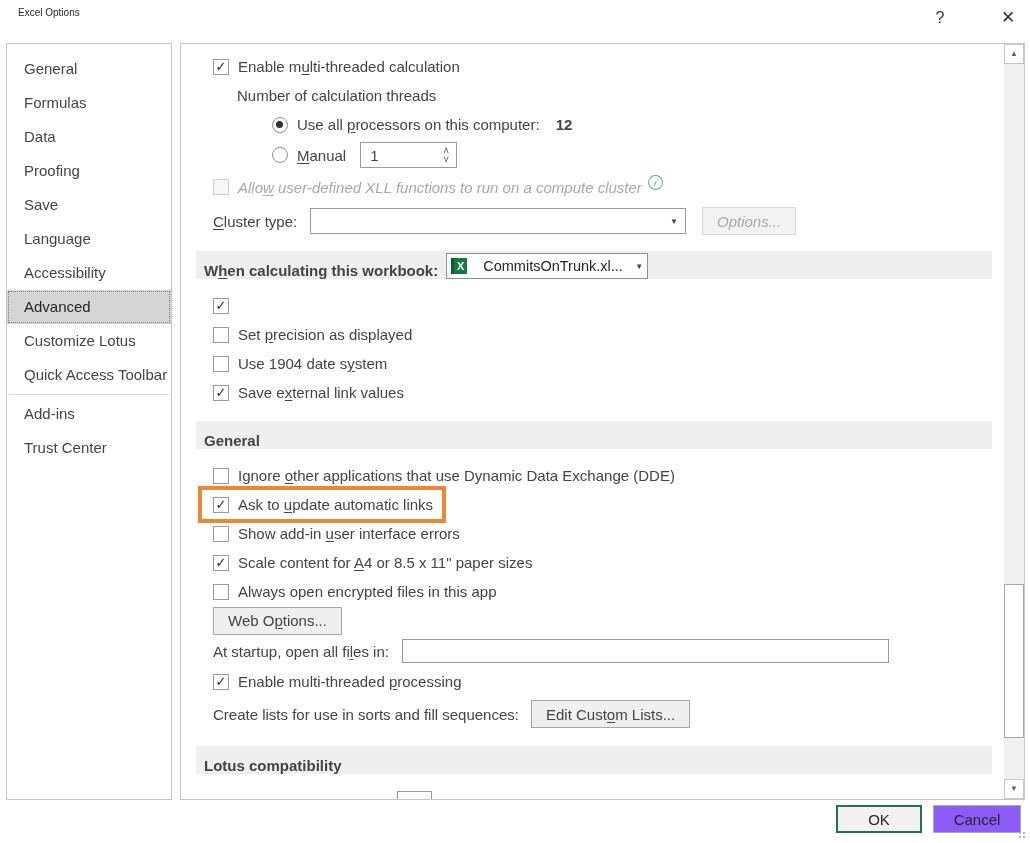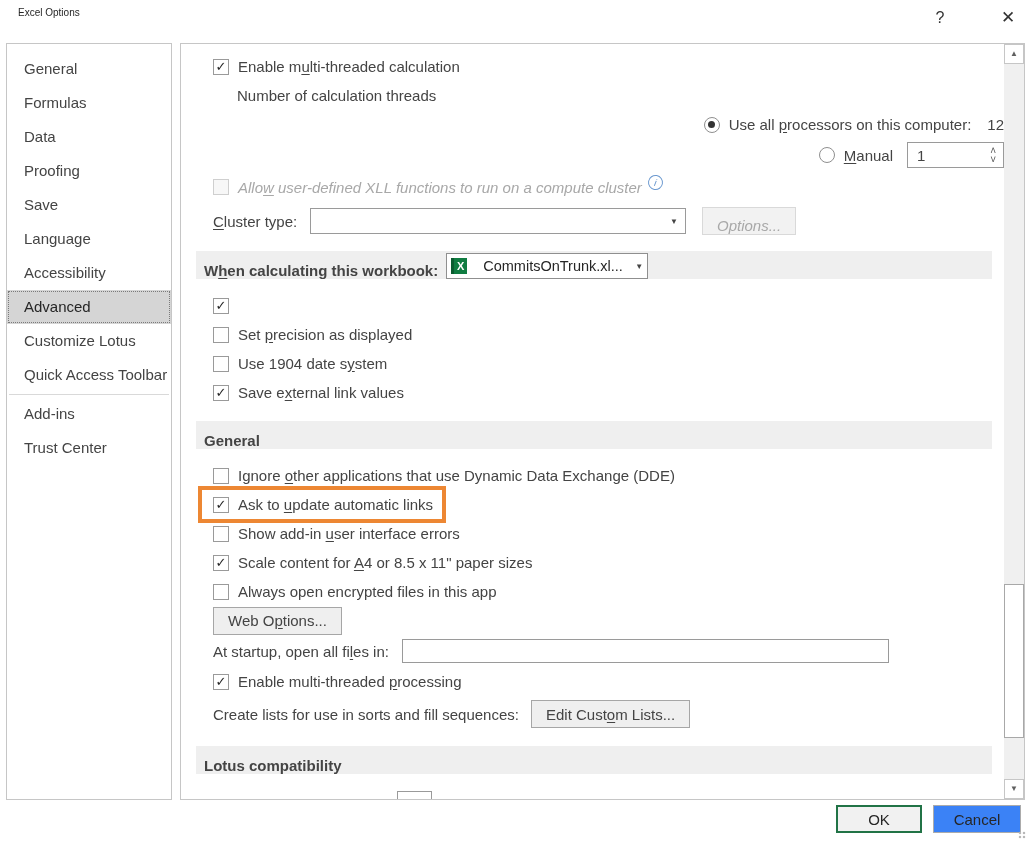--- a/index.html
+++ b/index.html
@@ -17,60 +17,60 @@
   
   .sidebar{position:absolute;left:6px;top:43px;width:166px;height:757px;border:1px solid #c6c6c6;background:#fff;box-sizing:border-box;padding-top:8px;}
   .side-item{height:34px;line-height:34px;padding-left:17px;color:#444;font-size:15px;white-space:nowrap;}
   .side-item.selected{background:#d5d5d5;outline:1px dotted #7a7a7a;outline-offset:-2px;color:#262626;}
   .side-divider{height:1px;background:#d9d9d9;margin:2px 2px;}
   
   .content{position:absolute;left:180px;top:43px;width:845px;height:757px;border:1px solid #c6c6c6;box-sizing:border-box;background:#fff;overflow:hidden;}
   .rows{position:absolute;left:0;top:0;width:823px;padding-top:8px;}
   .row{display:flex;align-items:center;min-height:29px;padding-left:32px;position:relative;}
   .row.indent1{padding-left:56px;}
-  .row.indent2{padding-left:91px;justify-content:flex-end;}
+  .row.indent2{padding-left:91px;}
   .row.h32{min-height:32px;}
   .row.h36{min-height:36px;}
   .lbl{color:#444;white-space:nowrap;}
   .lbl u{text-underline-offset:2px;}
   .lbl.disabled{color:#a8a8a8;font-style:italic;}
   .cb{width:14px;height:14px;border:1px solid #9a9a9a;background:#fff;margin-right:9px;flex:none;
       font-size:13px;line-height:13px;text-align:center;color:#262626;font-weight:bold;}
   .cb.disabled{border-color:#cfcfcf;background:#f7f7f7;}
   .radio{width:14px;height:14px;border:1px solid #8f8f8f;border-radius:50%;margin-right:9px;flex:none;position:relative;background:#fff;}
   .radio.sel::after{content:"";position:absolute;left:3px;top:3px;width:7px;height:7px;border-radius:50%;background:#333;}
-  .val{margin-left:16px;color:#444;}
+  .val{margin-left:16px;color:#444;font-weight:bold;}
   .spinner{width:86px;height:24px;border:1px solid #9a9a9a;margin-left:14px;display:flex;align-items:center;padding-left:9px;box-sizing:content-box;position:relative;background:#fff;}
   .spin-arrows{position:absolute;right:7px;top:1px;bottom:1px;display:flex;flex-direction:column;justify-content:center;color:#555;font-size:10px;line-height:9px;text-align:center;}
   .info-icon{display:inline-block;width:13px;height:13px;line-height:13px;border:1px solid #6d9ad0;border-radius:50%;color:#6d9ad0;font-size:10px;text-align:center;margin-left:6px;transform:translateY(-5px) rotate(10deg);font-style:italic;}
   .combo{height:24px;border:1px solid #9a9a9a;background:#fff;display:flex;align-items:center;position:relative;}
   .combo .arrow{position:absolute;right:7px;font-size:8px;color:#444;}
   .cluster-combo{width:374px;margin-left:0;}
   .cluster-label{width:97px;flex:none;}
   .gbtn{height:28px;background:#efefef;border:1px solid #a6a6a6;color:#262626;font-size:15px;font-family:inherit;display:inline-flex;align-items:center;justify-content:center;padding:0 14px;}
-  .gbtn.disabled{background:#f2f2f2;border-color:#d9d9d9;color:#a8a8a8;margin-left:16px;align-items:flex-end;}
+  .gbtn.disabled{background:#f2f2f2;border-color:#d9d9d9;color:#a8a8a8;margin-left:16px;}
   .band{height:28px;background:#efefef;margin:12px 12px 12px 15px;display:flex;align-items:flex-end;padding-left:8px;font-weight:bold;color:#3d3d3d;}
   .band.mt14{margin-top:14px;}
   .wb-combo{width:192px;height:24px;border:1px solid #8f8f8f;background:#fff;margin-left:8px;display:flex;align-items:center;padding:0 4px;font-weight:normal;}
   .xl-icon{width:16px;height:16px;background:#107C41;color:#fff;font-size:11px;font-weight:bold;line-height:16px;text-align:center;flex:none;border-left:3px solid #0B5C30;box-sizing:border-box;}
   .wb-text{flex:1;overflow:hidden;white-space:nowrap;font-size:14.5px;color:#262626;padding-left:16px;}
   .wb-arrow{font-size:8px;color:#444;flex:none;padding-left:4px;}
   .startup-label{width:189px;flex:none;}
   .txt-input{width:477px;height:22px;border:1px solid #9a9a9a;background:#fff;font-family:inherit;font-size:14px;padding:0 4px;}
   .hl-box{position:absolute;left:17px;top:-4px;width:248px;height:37px;border:4px solid #ED8733;box-sizing:border-box;pointer-events:none;}
   .partial-box{position:absolute;left:216px;bottom:0;width:33px;height:7px;border:1px solid #9a9a9a;border-bottom:none;background:#fff;}
   
   .vscroll{position:absolute;right:0px;top:0px;width:20px;height:755px;background:#f0f0f0;}
   .scroll-btn{position:absolute;left:0;width:18px;height:18px;background:#fff;border:1px solid #c6c6c6;color:#606060;font-size:8px;line-height:18px;text-align:center;}
   .scroll-btn.up{top:0;}
   .scroll-btn.down{bottom:0;}
   .scroll-thumb{position:absolute;left:0;width:18px;top:540px;height:152px;background:#fff;border:1px solid #a8a8a8;}
   
   .btn-ok{position:absolute;left:836px;top:805px;width:86px;height:28px;background:#f1f1f1;border:2px solid #217346;font-size:15px;color:#262626;font-family:inherit;}
-  .btn-cancel{position:absolute;left:933px;top:805px;width:88px;height:28px;background:#3b82f6;border:1px solid #ababab;font-size:15px;color:#262626;font-family:inherit;}
+  .btn-cancel{position:absolute;left:933px;top:805px;width:88px;height:28px;background:#8b5cf6;border:1px solid #ababab;font-size:15px;color:#262626;font-family:inherit;}
   .resize-grip{position:absolute;right:2px;bottom:2px;width:10px;height:10px;
     background:
       radial-gradient(circle at 2px 2px,#b8b8b8 1.4px,transparent 1.6px),
       radial-gradient(circle at 6px 2px,#b8b8b8 1.4px,transparent 1.6px),
       radial-gradient(circle at 2px 6px,#b8b8b8 1.4px,transparent 1.6px),
       radial-gradient(circle at 6px 6px,#b8b8b8 1.4px,transparent 1.6px);}
 </style>
 </head>
 <body>
 

